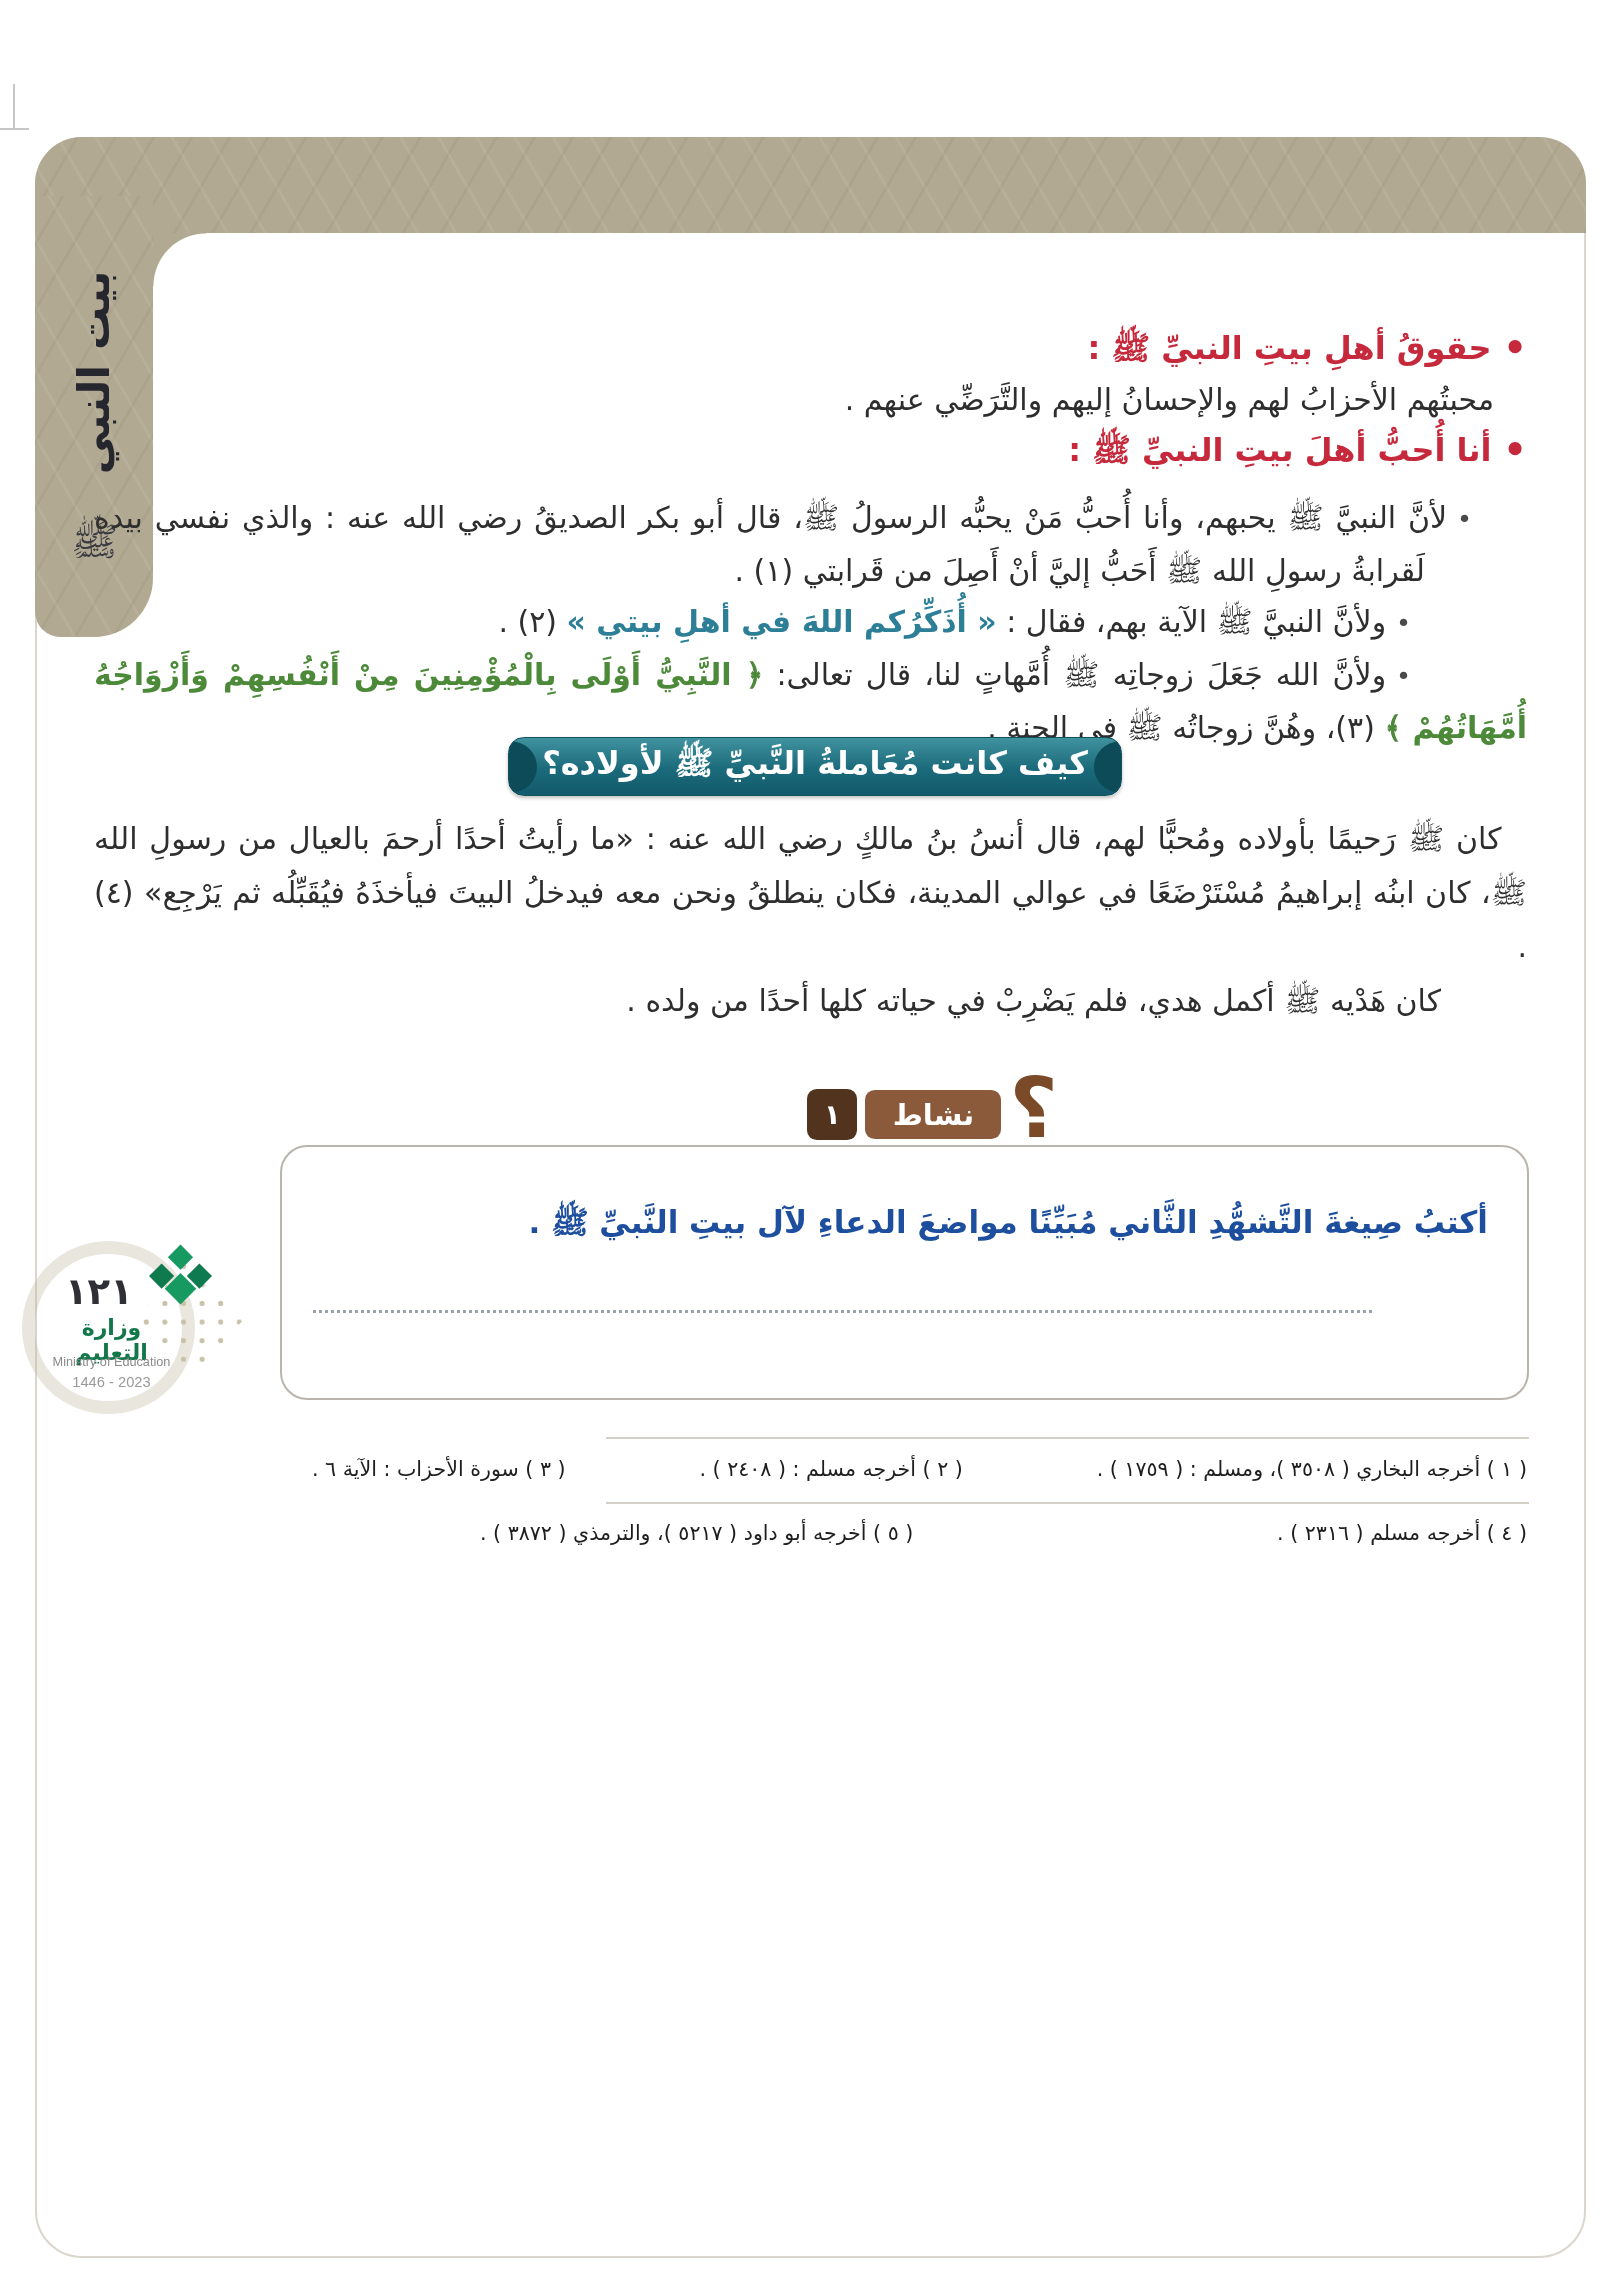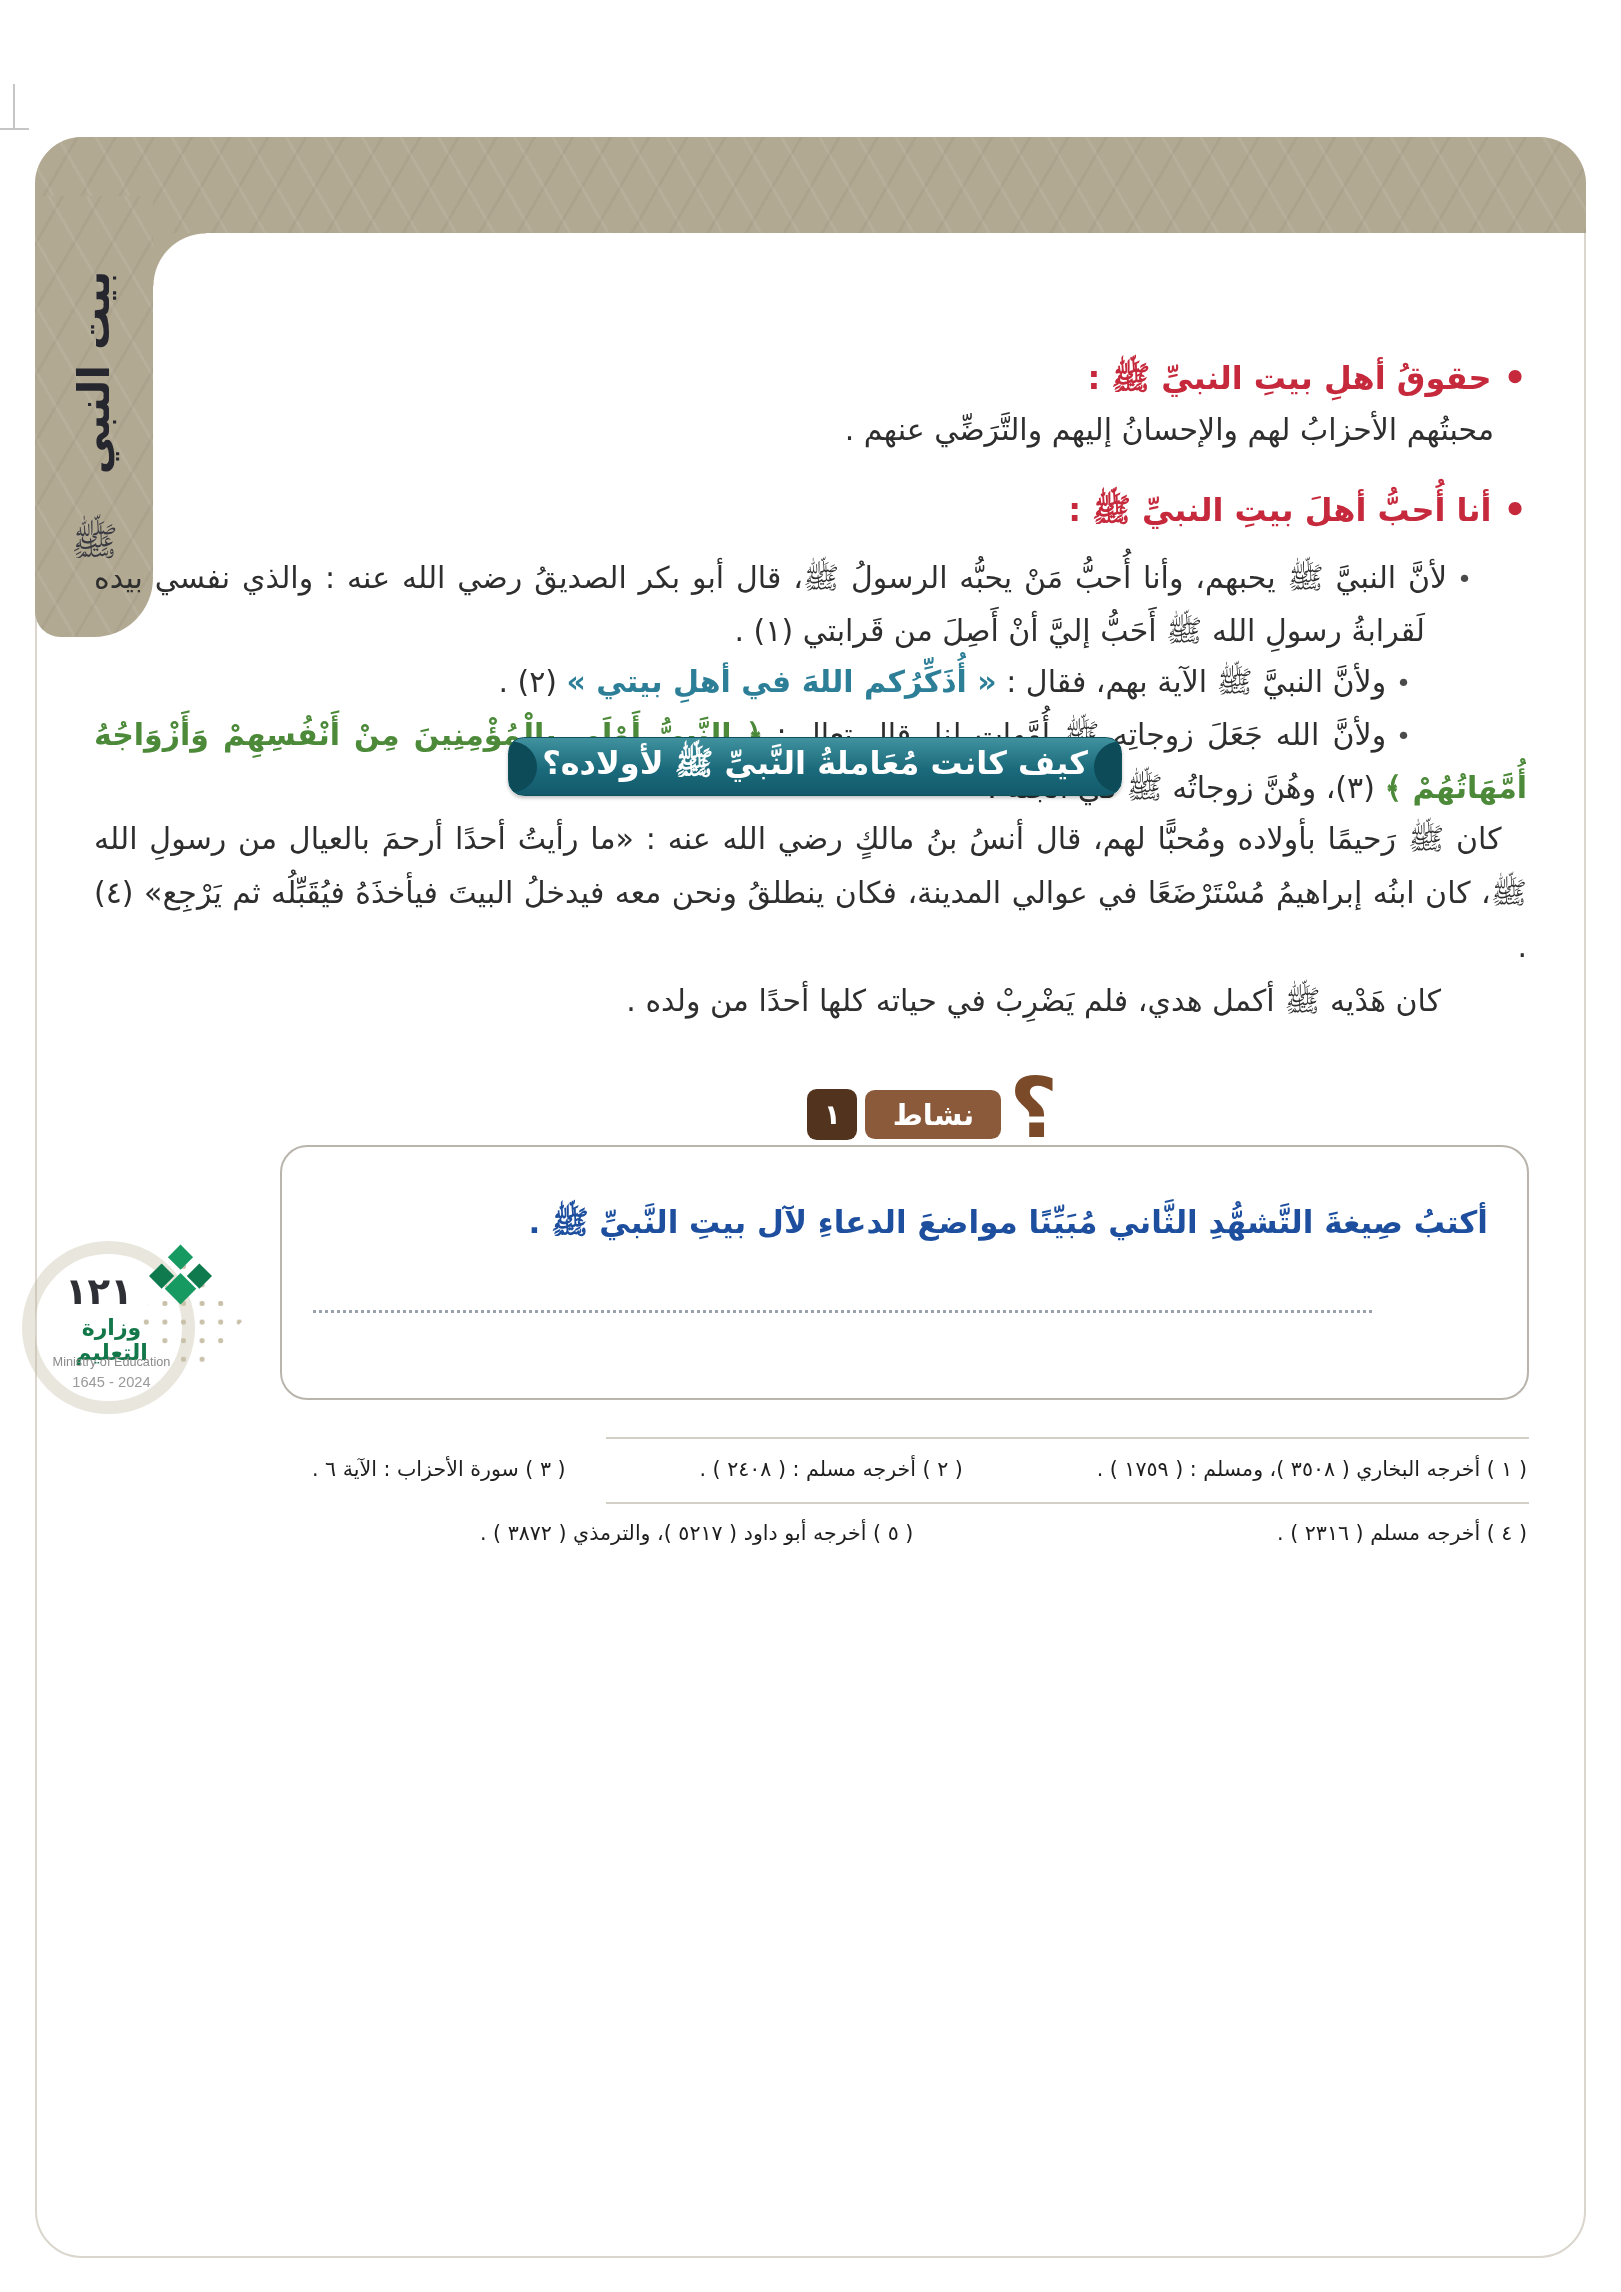--- a/index.html
+++ b/index.html
@@ -39,21 +39,21 @@
   .banner::before, .banner::after { content:''; position:absolute; top:50%; transform:translateY(-50%);
     width:51px; height:51px; border-radius:50%; background:#0d4b59; }
   .banner::before { left:-23.5px; } .banner::after { right:-23.5px; }
   .banner span { position:relative; z-index:1; }
   .banner1 { left:627px; top:248px; width:492px; }
   .banner2 { left:508px; top:737px; width:612px; }
 
   
   .content { position:absolute; left:94px; right:94px; top:323px; color:#2e2e2e;
     font-size:30px; line-height:51px; text-align:justify; }
-  .red-h { color:#c5293b; font-weight:bold; font-size:32px;margin-top:30px; }
+  .red-h { color:#c5293b; font-weight:bold; font-size:32px; }
   .red-h::before { content:"•"; font-size:37px; margin-left:11.8px; vertical-align:-2px; }
   .body-line { padding-right:33px; }
   .reason::before { content:"•"; color:#4a4a4a; font-size:25.5px; margin-left:9.8px; }
   .r1 { padding-right:102px; text-indent:-47px;margin-top:16px; }
   .r2, .r3 { text-indent:116px; }
   .quote-teal { color:#2d7f98; font-weight:bold; }
   .quran { color:#4c8a3a; font-weight:bold; }
 
   .treatment { position:absolute; left:94px; right:94px; top:812px; color:#2e2e2e;
     font-size:30px; line-height:54px; text-align:justify; }
@@ -158,16 +158,16 @@
   <div class="page-num">١٢١</div>
 
   <svg class="moe" viewBox="0 0 40 40" aria-hidden="true">
     <path d="M20 1 L28 9 L20 17 L12 9 Z" fill="#169a62"></path>
     <path d="M8 13 L16 21 L8 29 L0 21 Z" fill="#0f7a4e"></path>
     <path d="M32 13 L40 21 L32 29 L24 21 Z" fill="#0f7a4e"></path>
     <path d="M20 19 L30 29 L20 39 L10 29 Z" fill="#169a62"></path>
   </svg>
   <div class="moe-ar">وزارة التعليم</div>
   <div class="moe-en">Ministry of Education</div>
-  <div class="moe-years">2024 - 1645</div>
+  <div class="moe-years">2023 - 1446</div>
 
 </div>
 
 
 </body></html>

